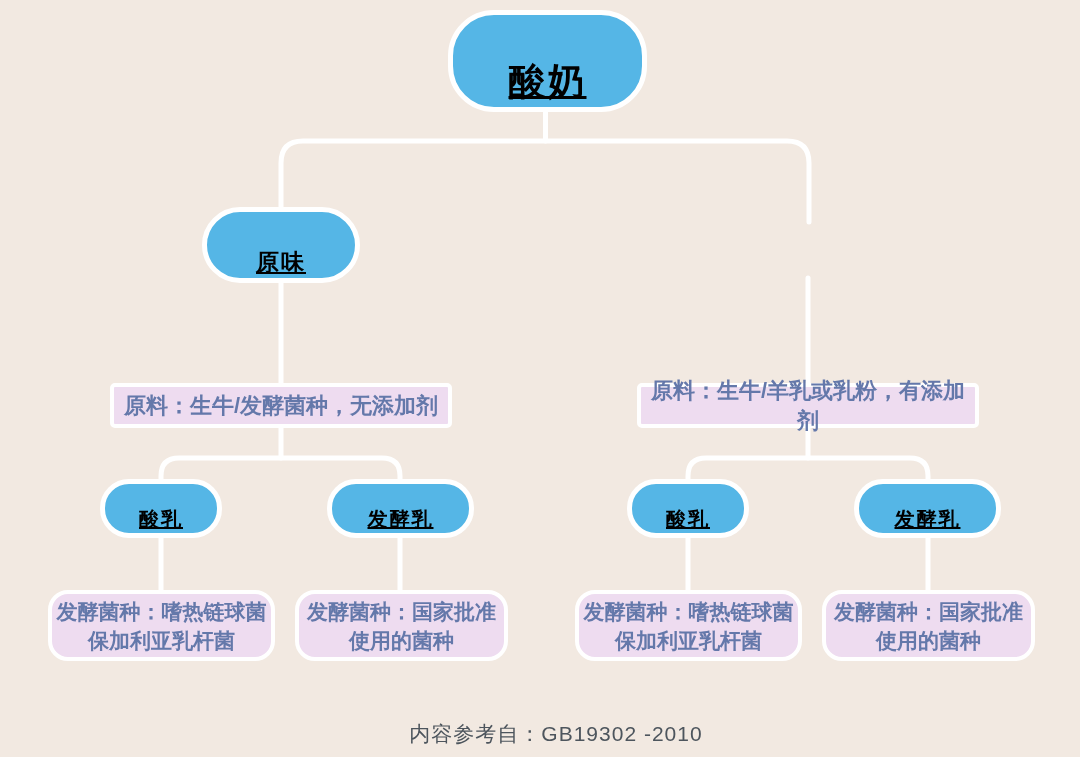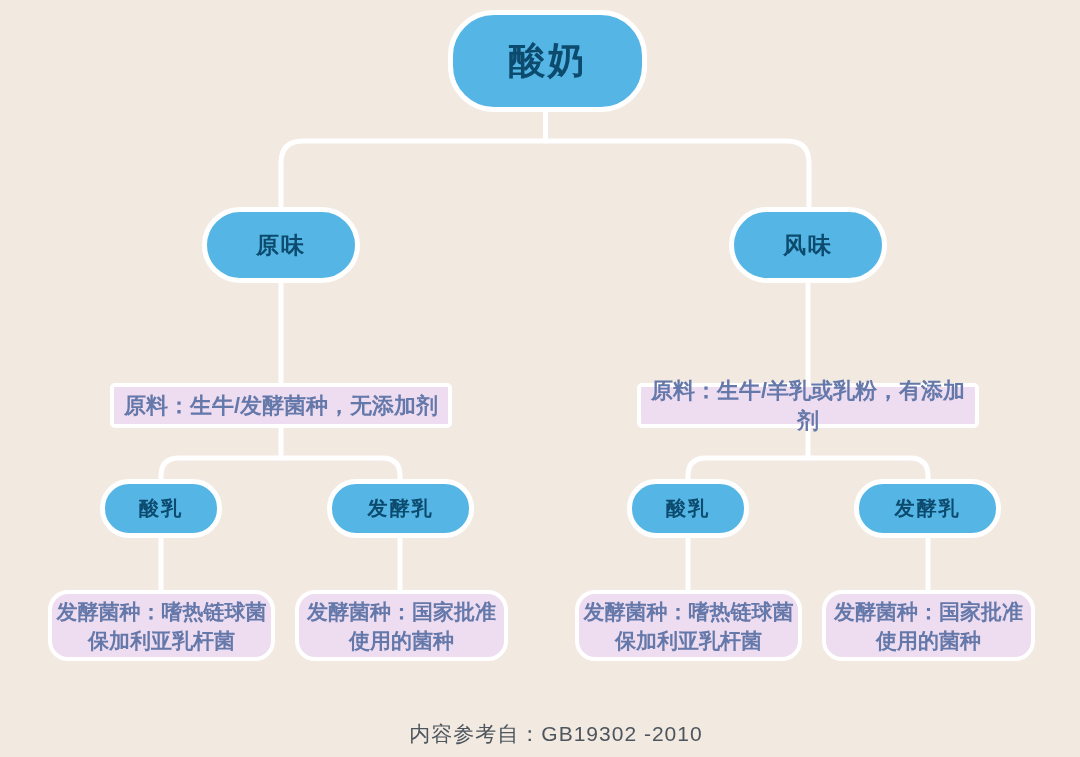--- a/index.html
+++ b/index.html
@@ -17,27 +17,28 @@
   .connectors {
     position: absolute;
     left: 0; top: 0;
     width: 1080px; height: 757px;
   }
   .node {
     position: absolute;
     box-sizing: border-box;
     background: #55b6e6;
     border: 5px solid #ffffff;
-    color: #0c4a6e;
+    color: #000000;
     font-weight: bold;
     display: flex;
-    align-items: center;
+    align-items: flex-end;
     justify-content: center;
     letter-spacing: 2px;
     z-index: 2;
+    text-decoration: underline;
   }
   .node-root {
     left: 448px; top: 10px;
     width: 199px; height: 102px;
     border-radius: 46px;
     font-size: 37px;
   }
   .node-branch {
     top: 207px;
     width: 158px; height: 76px;
@@ -127,23 +128,20 @@
     </g>
   </svg>
 
   <div class="node node-root">
     <span>酸奶</span>
   </div>
 
   <div class="node node-branch b0">
     <span>原味</span>
   </div>
-  <div class="node node-branch b1">
-    <span>风味</span>
-  </div>
 
   <div class="note note-top n0">
     <span>原料：生牛/发酵菌种，无添加剂</span>
   </div>
   <div class="note note-top n1">
     <span>原料：生牛/羊乳或乳粉，有添加剂</span>
   </div>
 
   <div class="node node-sub small" style="left:100px;">
     <span>酸乳</span>

